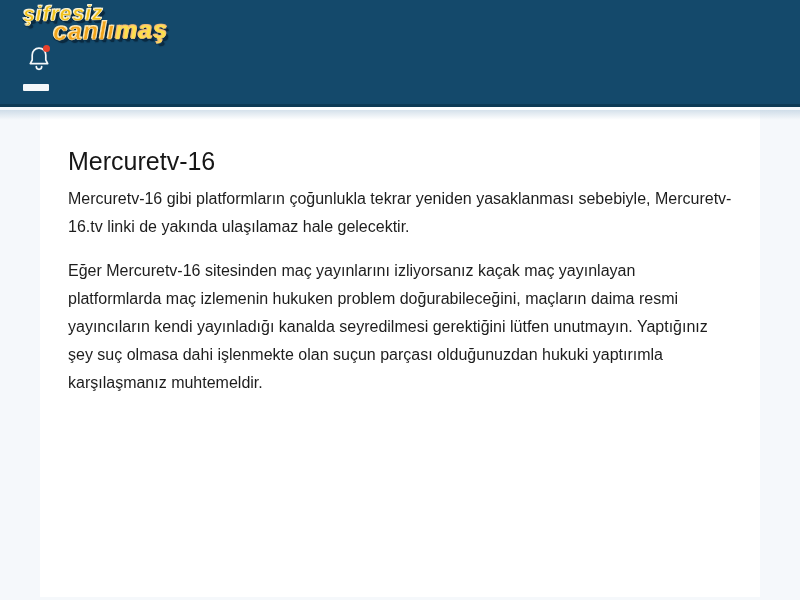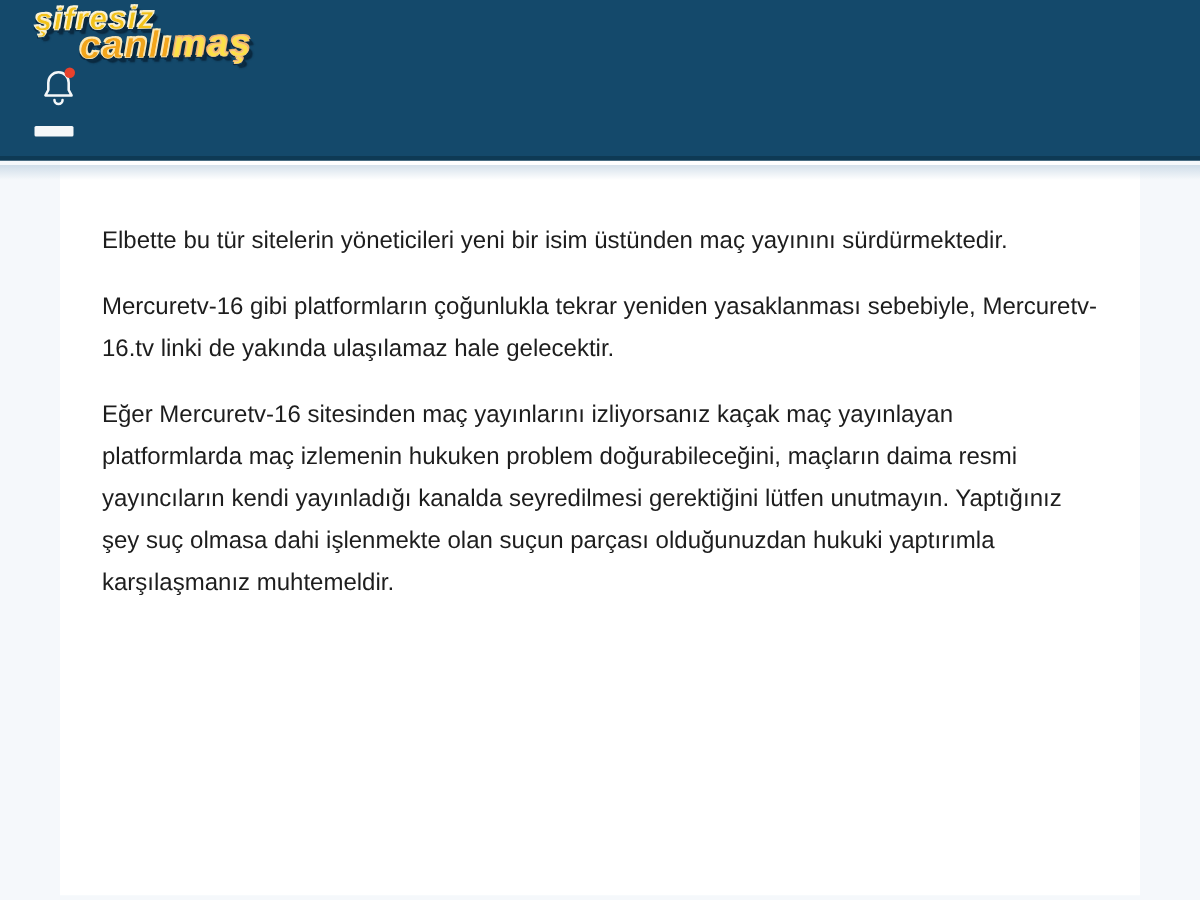--- a/index.html
+++ b/index.html
@@ -157,17 +157,17 @@
   </button>
 
   <button class="menu-toggle">
     <span></span>
   </button>
 </header>
 <div class="header-shadow"></div>
 
 <main class="content-wrap">
   <article class="content-card">
-    <p>Elbette bu tür sitelerin yöneticileri yeni bir isim üstünden maç yayınını sürdürmektedir.</p>
+    <h1 class="page-title">Mercuretv-16</h1>
     <p>Mercuretv-16 gibi platformların çoğunlukla tekrar yeniden yasaklanması sebebiyle, Mercuretv-16.tv linki de yakında ulaşılamaz hale gelecektir.</p>
     <p>Eğer Mercuretv-16 sitesinden maç yayınlarını izliyorsanız kaçak maç yayınlayan platformlarda maç izlemenin hukuken problem doğurabileceğini, maçların daima resmi yayıncıların kendi yayınladığı kanalda seyredilmesi gerektiğini lütfen unutmayın. Yaptığınız şey suç olmasa dahi işlenmekte olan suçun parçası olduğunuzdan hukuki yaptırımla karşılaşmanız muhtemeldir.</p>
   </article>
 </main>
 
 </body></html>

